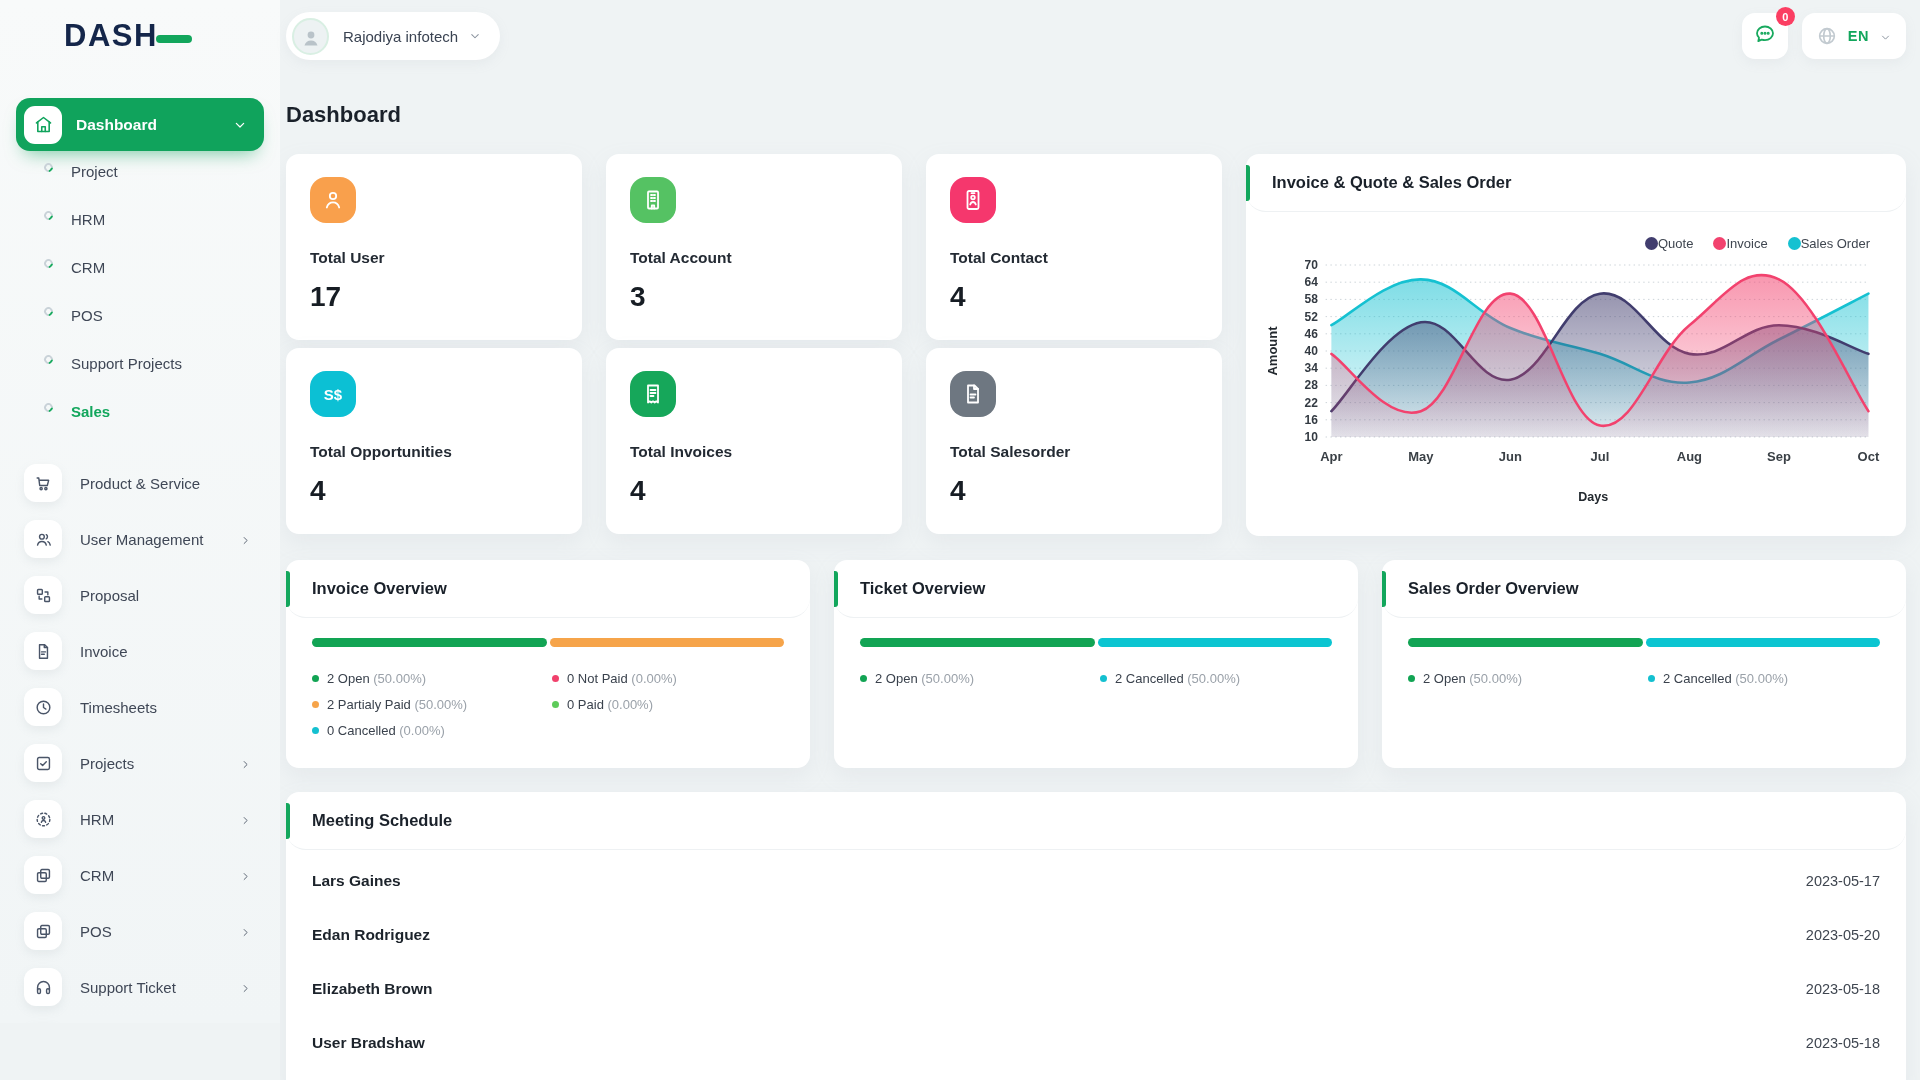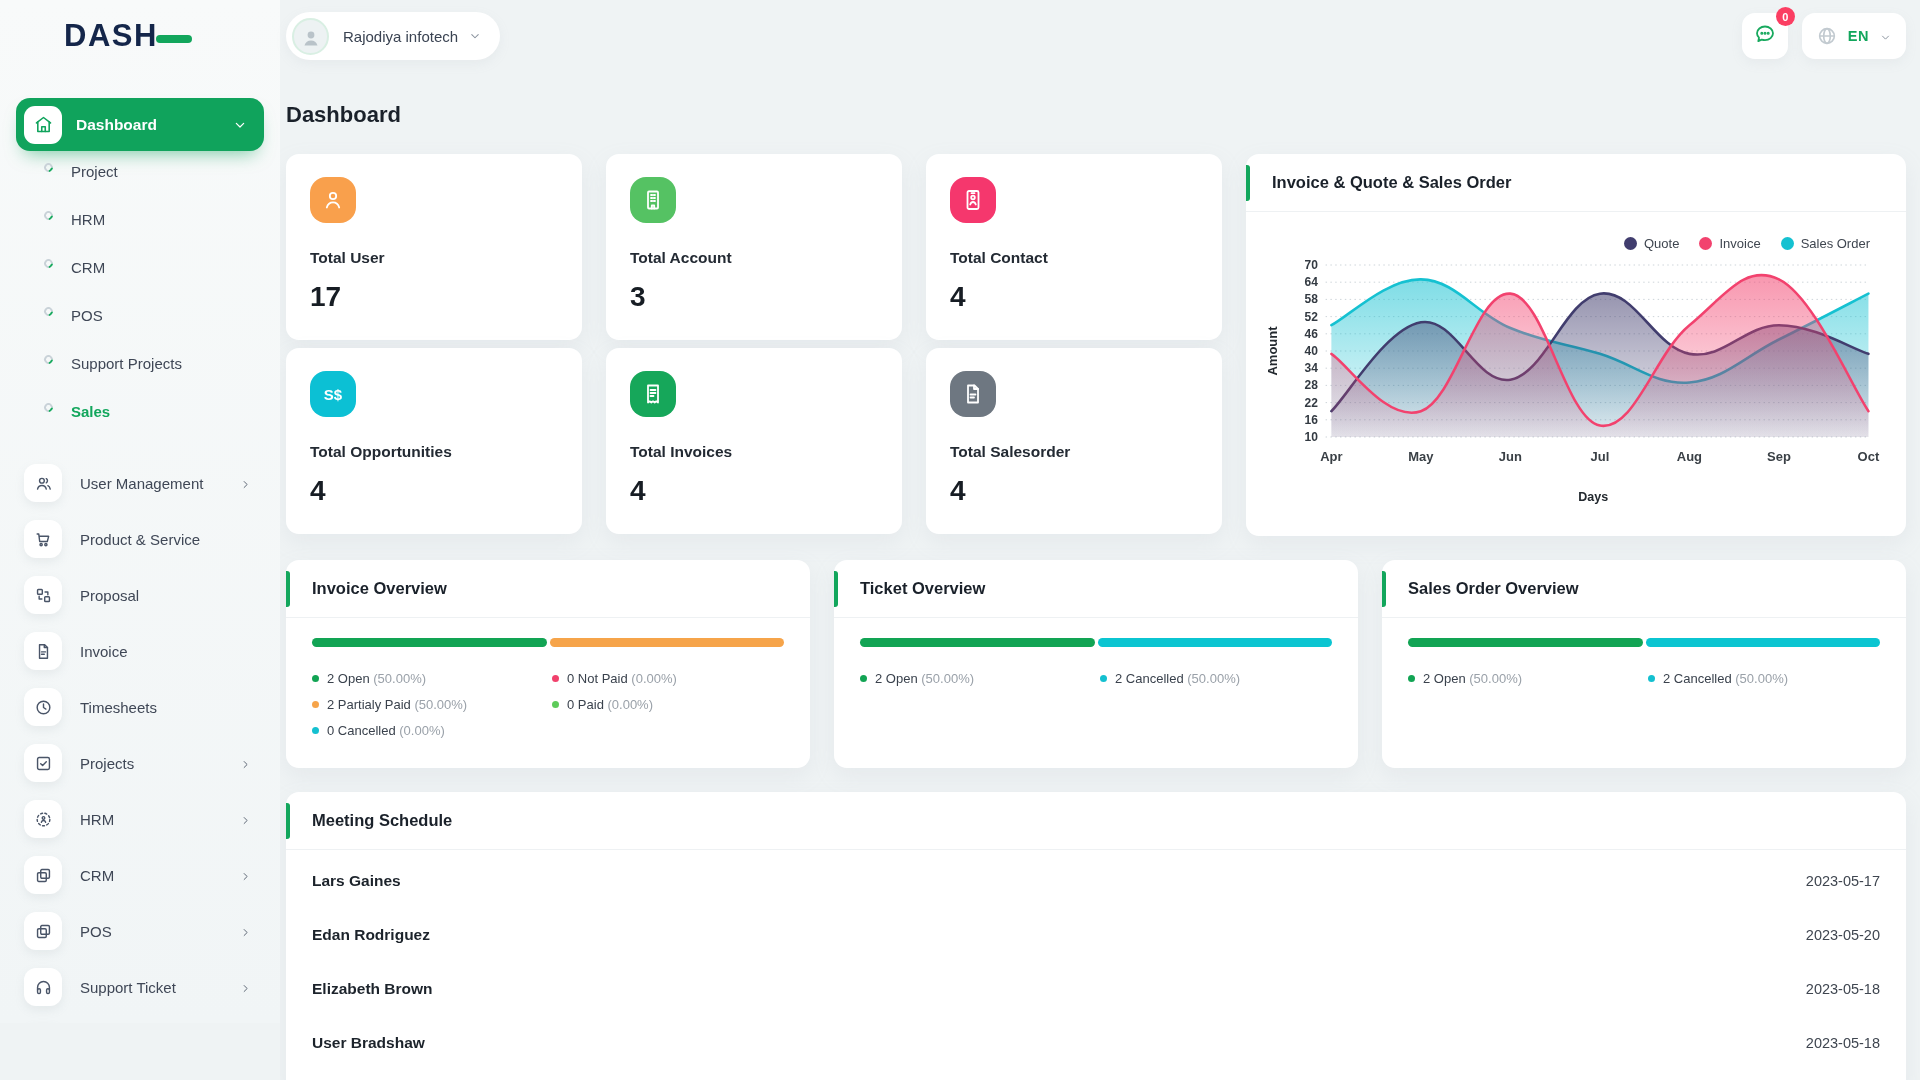--- a/index.html
+++ b/index.html
@@ -57,36 +57,36 @@
   .lang-pill { height:46px; background:#fff; border-radius:13px; display:flex; align-items:center;
     padding:0 14px; gap:10px; cursor:pointer; box-shadow:0 4px 12px rgba(160,170,180,.10); }
   .lang-pill .globe { width:22px; height:22px; color:#c2cad0; }
   .lang-pill .lbl { color:#12a65c; font-weight:700; font-size:14.5px; letter-spacing:.5px; }
   .lang-pill .chev { width:13px; height:13px; color:#8a939e; }
   
   .main { position:absolute; left:280px; top:72px; right:0; bottom:0; padding:24px 14px 0 6px; overflow:hidden; }
   .page-title { font-size:22px; font-weight:700; color:#1a212a; margin:6px 0 26px 0; }
   .card { background:#fff; border-radius:13px; box-shadow:0 8px 22px rgba(160,170,185,.13); position:relative; }
   .card-head { position:relative; height:58px; display:flex; align-items:center; padding-left:26px;
-    border-bottom:1px solid #eef1f3; }
+    border-bottom:1px solid #eef1f3;border-radius:20px; }
   .card-head .accent { position:absolute; left:0; top:11px; width:4px; height:36px; background:#12a65c;
     border-radius:0 3px 3px 0; }
   .card-head .title { font-size:16.5px; font-weight:700; color:#1a212a; }
   .top-row { display:flex; gap:24px; }
   .stats-grid { width:936px; display:grid; grid-template-columns:repeat(3,296px); grid-auto-rows:186px; gap:8px 24px; }
   .stat-card { padding:23px 24px; }
   .stat-icon { width:46px; height:46px; border-radius:16px; color:#fff;
     display:flex; align-items:center; justify-content:center; font-weight:700; font-size:15px; }
   .stat-icon svg { width:24px; height:24px; }
   .stat-label { margin-top:26px; font-size:15.5px; font-weight:700; color:#232a33; }
   .stat-value { margin-top:14px; font-size:28px; font-weight:700; color:#171d24; }
   .chart-card { flex:1; height:382px; }
   .chart-body { padding:10px 26px 0 18px; }
   .chart-legend { display:flex; justify-content:flex-end; gap:20px; margin:14px 10px 2px 0; }
-  .chart-legend .item { display:flex; align-items:center; gap:7px; cursor:pointer;text-align:center; }
+  .chart-legend .item { display:flex; align-items:center; cursor:pointer;text-align:center; }
   .chart-legend .dot { width:13px; height:13px; border-radius:50%; }
   .chart-legend .lbl { font-size:13px; color:#3f4650; }
   
   .overview-row { display:flex; gap:24px; margin-top:24px; }
   .ov-card { flex:1; height:208px; }
   .ov-body { padding:20px 26px 0 26px; }
   .bar { display:flex; height:9px; gap:3px; }
   .bar .seg { border-radius:6px; box-shadow:0 9px 10px -6px currentColor; }
   .ov-legend { margin-top:24px; display:grid; grid-template-columns:1fr 1fr; gap:11px 8px; }
   .ov-item { display:flex; align-items:center; gap:8px; font-size:13px; color:#3a424d; }
@@ -143,41 +143,41 @@
   </div>
   <div class="sub-item active">
     <span class="bullet"></span>
     <span class="lbl">Sales</span>
   </div>
     </div>
   <div class="menu-list" id="sideMenu">
   <div class="menu-item">
     <span class="tile">
           <svg viewBox="0 0 24 24" fill="none" stroke="currentColor" stroke-width="1.8" stroke-linecap="round" stroke-linejoin="round">
+            <path d="M4 5h2l1.2 9.5h9.6L18.5 8H7"></path>
+            <circle cx="9" cy="18.5" r="1.4"></circle>
+            <circle cx="15" cy="18.5" r="1.4"></circle>
+          </svg>
+        </span>
+    <span class="lbl">Product &amp; Service</span>
+
+  </div>
+  <div class="menu-item">
+    <span class="tile">
+          <svg viewBox="0 0 24 24" fill="none" stroke="currentColor" stroke-width="1.8" stroke-linecap="round" stroke-linejoin="round">
             <circle cx="10" cy="8.5" r="3"></circle>
             <path d="M4.5 19c.7-3 2.7-4.5 5.5-4.5s4.8 1.5 5.5 4.5"></path>
             <path d="M15.5 5.9a3 3 0 0 1 0 5.2"></path>
             <path d="M17.5 14.8c1.6.7 2.6 2.1 3 4.2"></path>
           </svg>
         </span>
     <span class="lbl">User Management</span>
     <span class="chev"><svg viewBox="0 0 24 24" fill="none" stroke="currentColor" stroke-width="1.8" stroke-linecap="round" stroke-linejoin="round">
             <path d="M9.5 6.5 15 12l-5.5 5.5"></path>
           </svg></span>
-  </div>
-  <div class="menu-item">
-    <span class="tile">
-          <svg viewBox="0 0 24 24" fill="none" stroke="currentColor" stroke-width="1.8" stroke-linecap="round" stroke-linejoin="round">
-            <path d="M4 5h2l1.2 9.5h9.6L18.5 8H7"></path>
-            <circle cx="9" cy="18.5" r="1.4"></circle>
-            <circle cx="15" cy="18.5" r="1.4"></circle>
-          </svg>
-        </span>
-    <span class="lbl">Product &amp; Service</span>
-
   </div>
   <div class="menu-item">
     <span class="tile">
           <svg viewBox="0 0 24 24" fill="none" stroke="currentColor" stroke-width="1.8" stroke-linecap="round" stroke-linejoin="round">
             <rect x="4.5" y="4.5" width="6" height="6" rx="1"></rect>
             <rect x="13.5" y="13.5" width="6" height="6" rx="1"></rect>
             <path d="M14 7.5h3.5V11"></path>
             <path d="M10 16.5H6.5V13"></path>
           </svg>
         </span>

